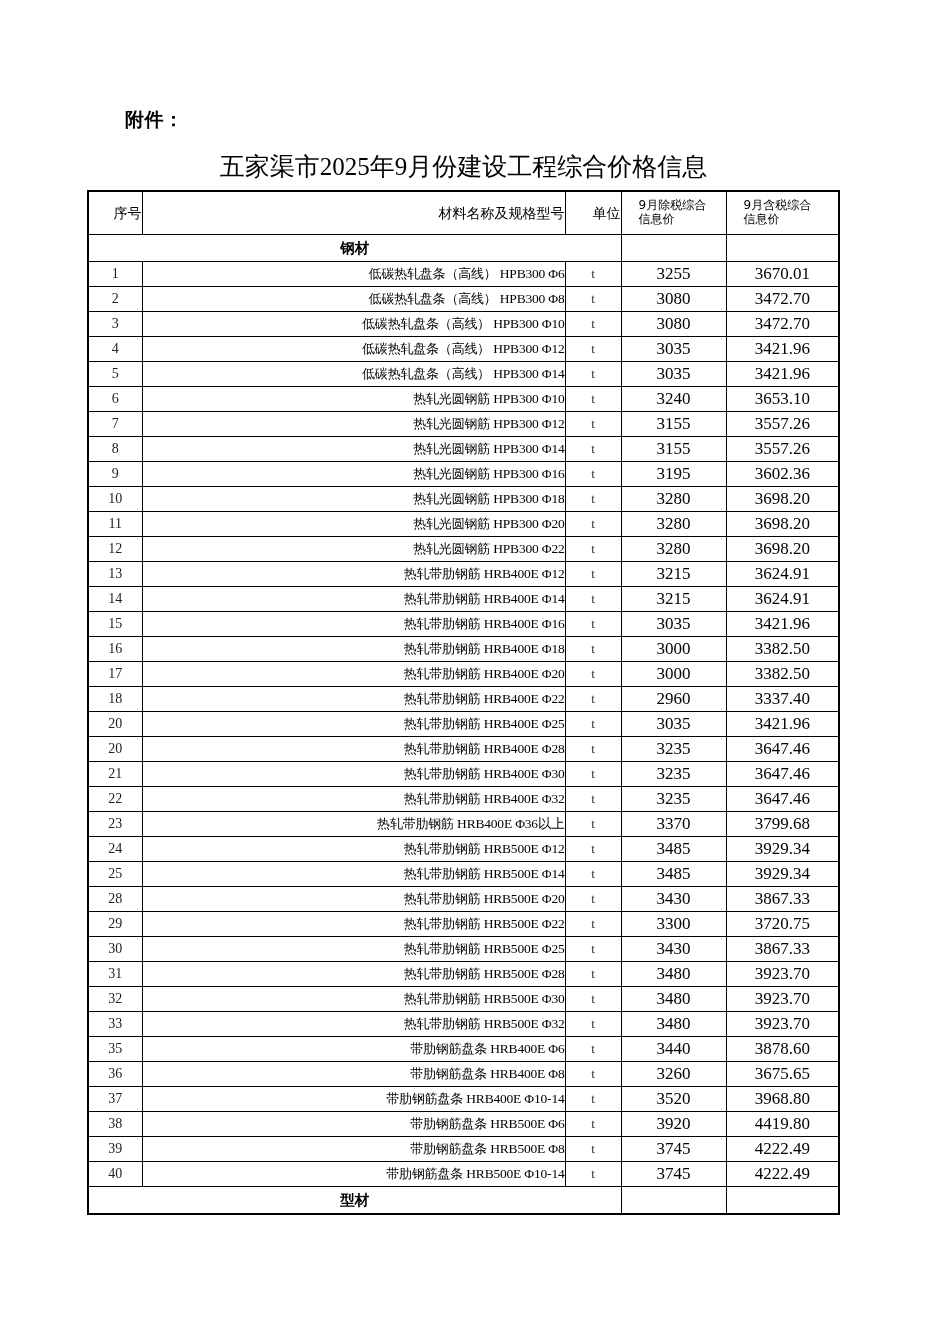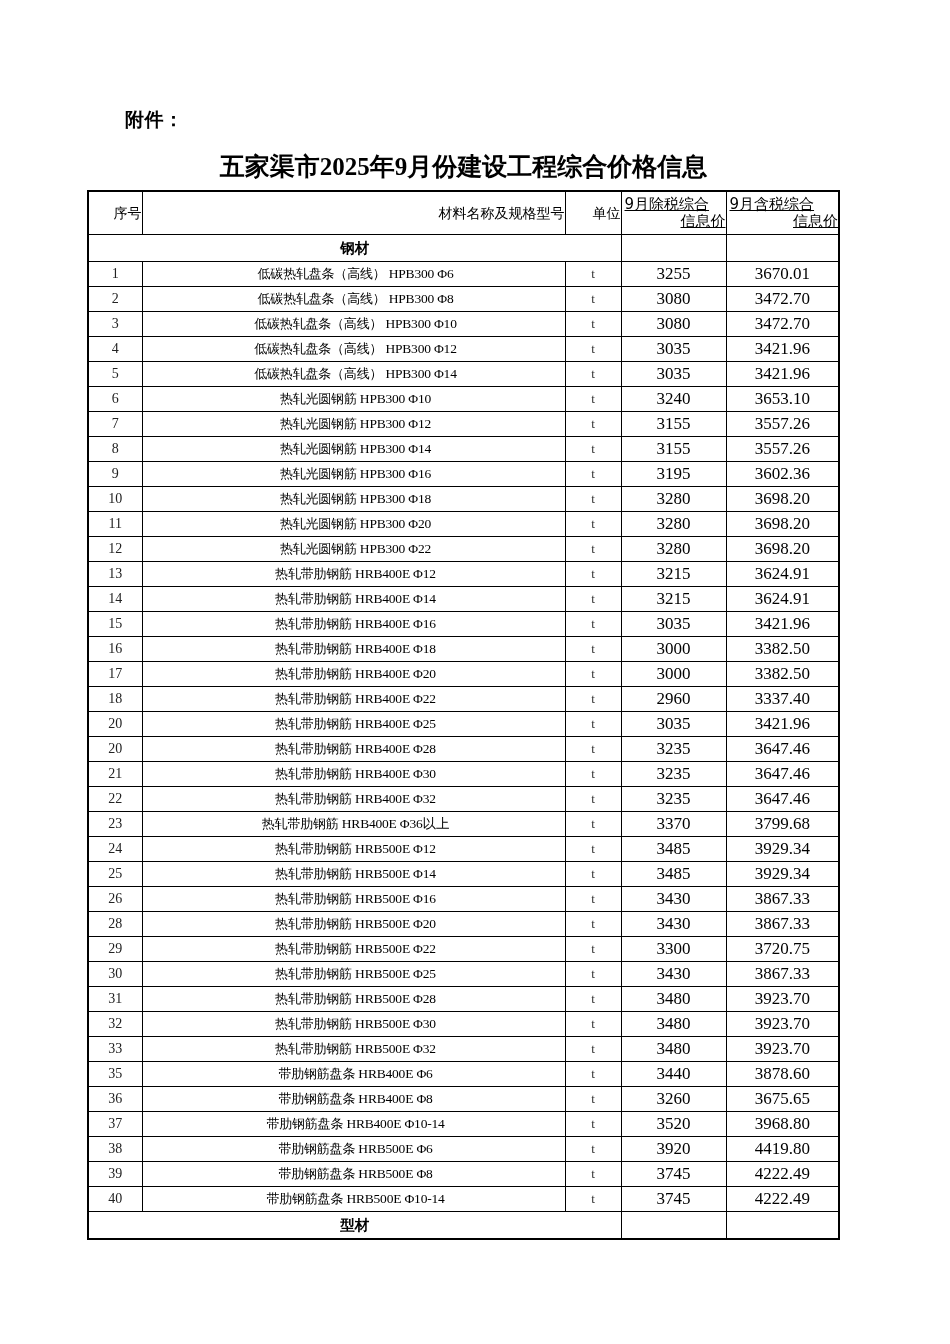--- a/index.html
+++ b/index.html
@@ -34,21 +34,21 @@
     padding-left: 37px;
   }
   .doc-title {
     position: absolute;
     left: 87px;
     top: 151px;
     width: 753px;
     text-align: center;
     font-family: "Liberation Serif", "DejaVu Serif", serif;
     font-size: 25px;
-    font-weight: bold;
+    font-weight: normal;
     line-height: 1.3;
     letter-spacing: 0px;
   }
   table.price-table {
     position: absolute;
     left: 87px;
     top: 190px;
     width: 753px;
     border-collapse: collapse;
     table-layout: fixed;
@@ -74,27 +74,26 @@
   .hdr td {
     height: 42px;
     text-align: right;
     font-family: "DejaVu Sans", "Liberation Sans", sans-serif;
     font-size: 14px;
     font-weight: bold;
     line-height: 1.15;
   }
   .hdr td.h-price {
     text-align: left;
-    padding-left: 3px;
-    font-size: 15px;
-    text-decoration: underline;
+    padding-left: 17px;
+    font-size: 12px;
   }
   .hdr td.h-price .l2 {
     display: block;
-    text-align: right;
+    text-align: left;
   }
   .hdr td.h-price .l1 {
     display: block;
     text-align: left;
   }
 
   
   .section-row td {
     height: 26px;
   }
@@ -109,21 +108,21 @@
   .data-row td {
     height: 24px;
   }
   .cell-idx {
     text-align: center;
     font-family: "Liberation Serif", "DejaVu Serif", serif;
     font-size: 14px;
     color: #222;
   }
   .cell-name {
-    text-align: center;
+    text-align: right;
     padding-left: 4px !important;
     font-family: "DejaVu Sans", "Liberation Sans", sans-serif;
     font-size: 13px;
     white-space: nowrap;
     letter-spacing: -0.2px;
   }
   .cell-name .spec {
     font-family: "Liberation Serif", "DejaVu Serif", serif;
     font-size: 13.5px;
   }
@@ -344,27 +343,20 @@
           <td class="cell-price">3929.34</td>
         </tr>
         <tr class="data-row">
           <td class="cell-idx">25</td>
           <td class="cell-name"><span>热轧带肋钢筋</span><span class="spec"> HRB500E  Φ14</span></td>
           <td class="cell-unit">t</td>
           <td class="cell-price">3485</td>
           <td class="cell-price">3929.34</td>
         </tr>
         <tr class="data-row">
-          <td class="cell-idx">26</td>
-          <td class="cell-name"><span>热轧带肋钢筋</span><span class="spec"> HRB500E  Φ16</span></td>
-          <td class="cell-unit">t</td>
-          <td class="cell-price">3430</td>
-          <td class="cell-price">3867.33</td>
-        </tr>
-        <tr class="data-row">
           <td class="cell-idx">28</td>
           <td class="cell-name"><span>热轧带肋钢筋</span><span class="spec"> HRB500E  Φ20</span></td>
           <td class="cell-unit">t</td>
           <td class="cell-price">3430</td>
           <td class="cell-price">3867.33</td>
         </tr>
         <tr class="data-row">
           <td class="cell-idx">29</td>
           <td class="cell-name"><span>热轧带肋钢筋</span><span class="spec"> HRB500E  Φ22</span></td>
           <td class="cell-unit">t</td>

